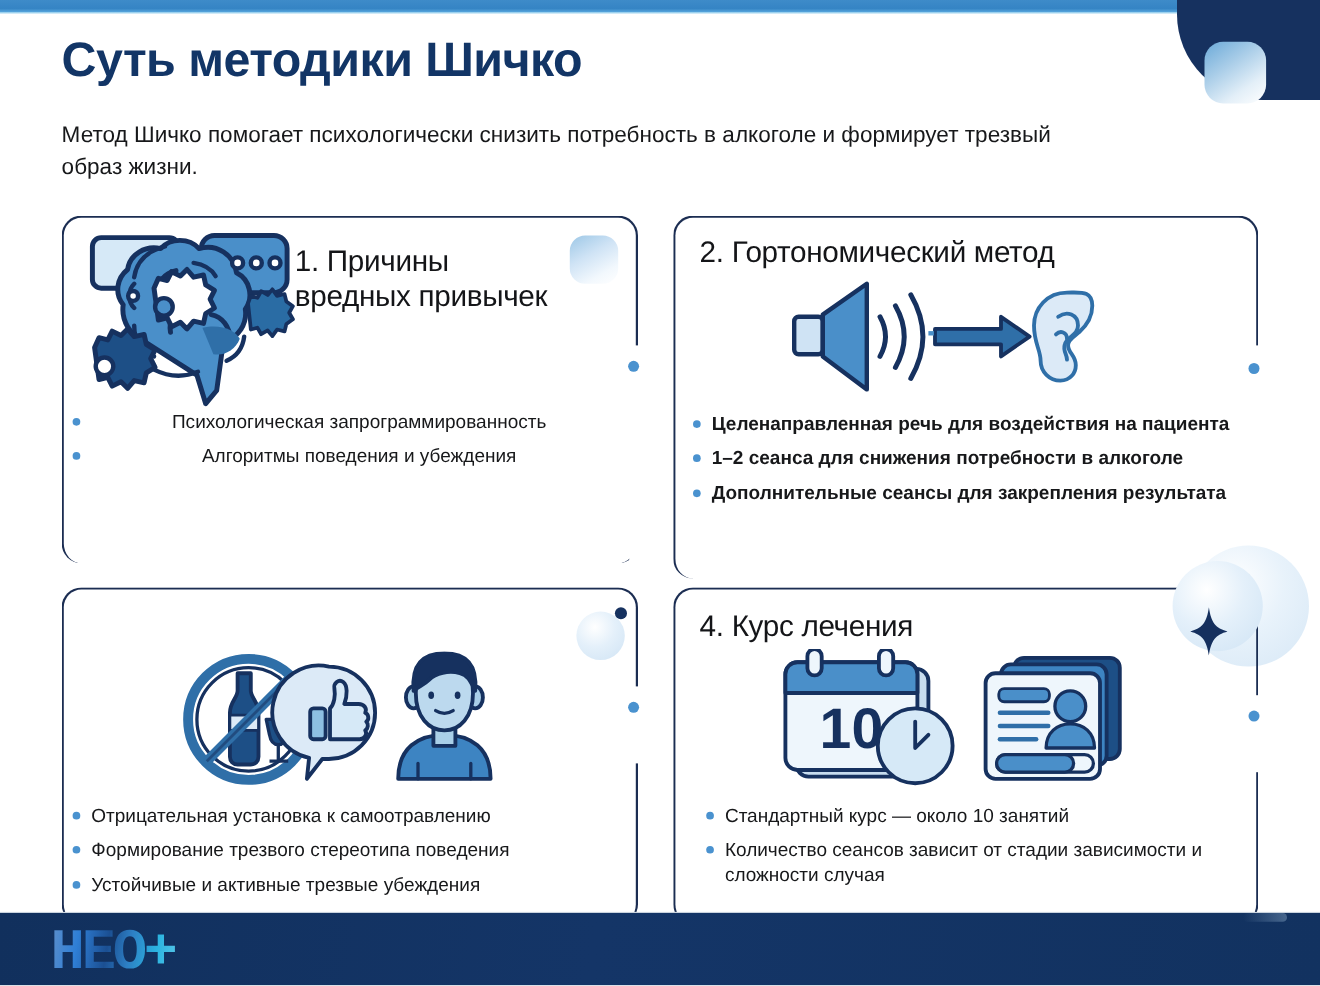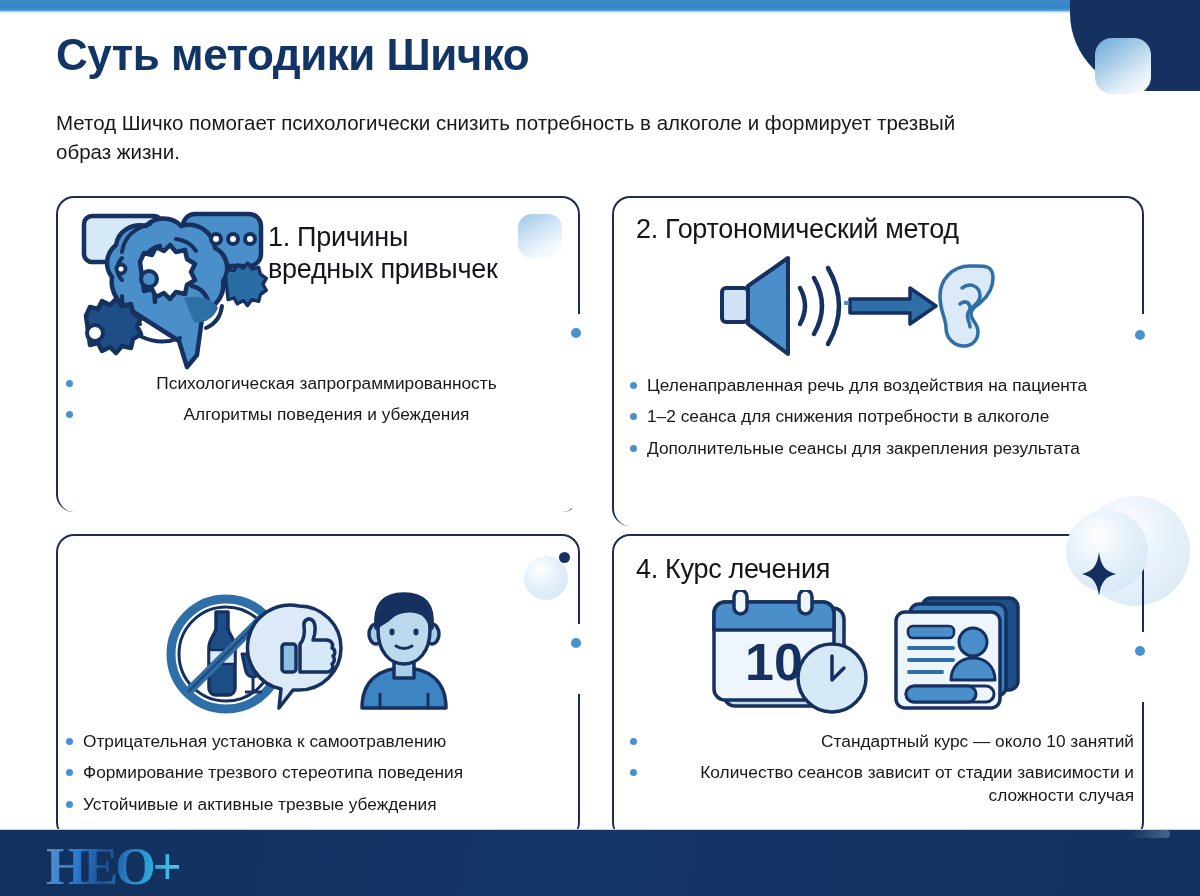--- a/index.html
+++ b/index.html
@@ -107,21 +107,21 @@
   .footer-line {
     position: absolute; left: 0; bottom: 66px; width: 1200px; height: 1.5px;
     background: #c9d3de;
   }
   .logo {
     position: absolute; left: 46px; top: 7px;
     font-size: 52px; font-weight: bold; letter-spacing: -3px;
     background: linear-gradient(100deg, #5f8fc9 0%, #2f7fd6 22%, #1b4f92 45%, #2d7fc4 62%, #2bb4e0 82%, #59c6e8 100%);
     -webkit-background-clip: text; background-clip: text;
     color: transparent; -webkit-text-fill-color: transparent;
-    font-family: Liberation Serif, serif;
+    font-family: Liberation Mono, monospace;
   }
   .footer-faint {
     position: absolute; right: 30px; bottom: 58px; width: 40px; height: 8px;
     background: linear-gradient(90deg, rgba(160,190,220,0.0), rgba(170,200,225,0.35));
     border-radius: 4px;
   }
 </style>
 </head>
 <body>
 
@@ -214,21 +214,21 @@
         </g>
 
         <g stroke="#2f6fa8" stroke-width="3.5" fill="#dceaf7" stroke-linejoin="round" stroke-linecap="round">
           <path d="M258 12 c-18 0 -30 14 -30 30 c0 16 6 22 6 32 c0 10 8 18 18 18 c9 0 14 -7 14 -14 c0 -9 -7 -11 -7 -18 c0 -6 6 -8 10 -12 c8 -7 12 -14 12 -24 c0 -14 -10 -12 -23 -12 z"></path>
           <path d="M250 34 c8 -6 18 -2 18 8 c0 9 -10 10 -12 17 c-2 6 2 9 2 14" fill="none"></path>
           <path d="M248 50 c4 -4 10 -2 10 4" fill="none"></path>
         </g>
       </svg>
     </div>
 
-    <div class="bullets" style="left:16px; top:178px; width:502px;">
+    <div class="bullets" style="left:16px; top:178px; width:502px;font-weight:bold;">
       <div class="bullet">Целенаправленная речь для воздействия на пациента</div>
       <div class="bullet">1–2 сеанса для снижения потребности в алкоголе</div>
       <div class="bullet">Дополнительные сеансы для закрепления результата</div>
     </div>
   </div>
 
   <div class="card" style="left:56px; top:534px; width:524px; height:306px;">
     <div class="cbox" style="width:524px; height:306px;"></div>
     <div class="cmask-right" style="left:516px; top:90px; height:70px;"></div>
     <div class="cdot" style="left:515px; top:104px;"></div>
@@ -339,21 +339,21 @@
           <circle cx="275" cy="52" r="14" fill="#4a8fc9"></circle>
           <path d="M253 90 c0 -14 10 -22 22 -22 c12 0 22 8 22 22 z" fill="#4a8fc9"></path>
         </g>
         <g stroke="#16315f" stroke-width="3" stroke-linejoin="round">
           <rect x="208" y="96" width="88" height="16" rx="8" fill="#eef6fc"></rect>
           <path d="M216 96 h54 a8 8 0 0 1 0 16 h-54 a8 8 0 0 1 0 -16 z" fill="#4a8fc9"></path>
         </g>
       </svg>
     </div>
 
-    <div class="bullets" style="left:16px; top:196px; width:506px;text-align:right;">
+    <div class="bullets" style="left:28px; top:196px; width:506px;">
       <div class="bullet">Стандартный курс — около 10 занятий</div>
       <div class="bullet">Количество сеансов зависит от стадии зависимости и сложности случая</div>
     </div>
   </div>
 
   <div class="footer-line"></div>
   <div class="footer">
     <div class="logo">НЕО+</div>
     <div class="footer-faint"></div>
   </div>

